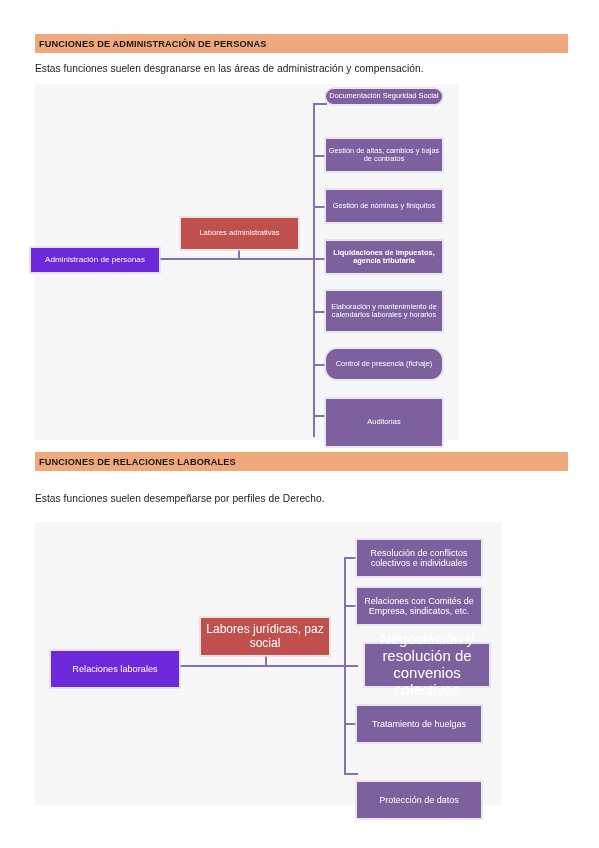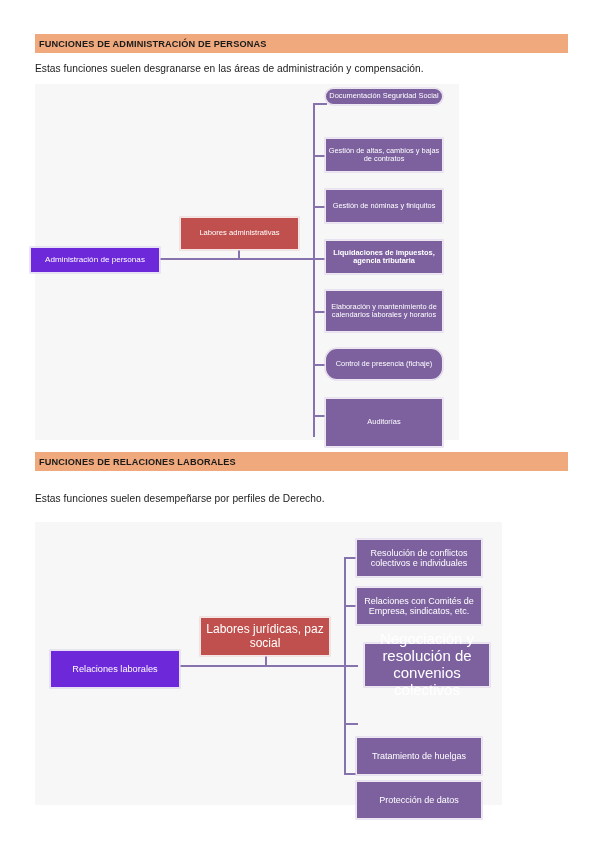--- a/index.html
+++ b/index.html
@@ -162,21 +162,21 @@
 
     <div class="node node-leaf" style="left:321px;top:17px;width:126px;height:38px;font-size:9px;">
       <span>Resolución de conflictos colectivos e individuales</span>
     </div>
     <div class="node node-leaf" style="left:321px;top:65px;width:126px;height:38px;font-size:9px;">
       <span>Relaciones con Comités de Empresa, sindicatos, etc.</span>
     </div>
     <div class="node node-leaf" style="left:321px;top:121px;width:126px;height:44px;font-size:15px;margin-left:8px;">
       <span>Negociación y resolución de convenios colectivos</span>
     </div>
-    <div class="node node-leaf" style="left:321px;top:183px;width:126px;height:38px;font-size:9px;margin-top:32px;">
+    <div class="node node-leaf" style="left:321px;top:183px;width:126px;height:38px;font-size:9px;">
       <span>Tratamiento de huelgas</span>
     </div>
     <div class="node node-leaf" style="left:321px;top:233px;width:126px;height:38px;font-size:9px;margin-top:26px;">
       <span>Protección de datos</span>
     </div>
   </div>
 
 </div>
 
 </body></html>

